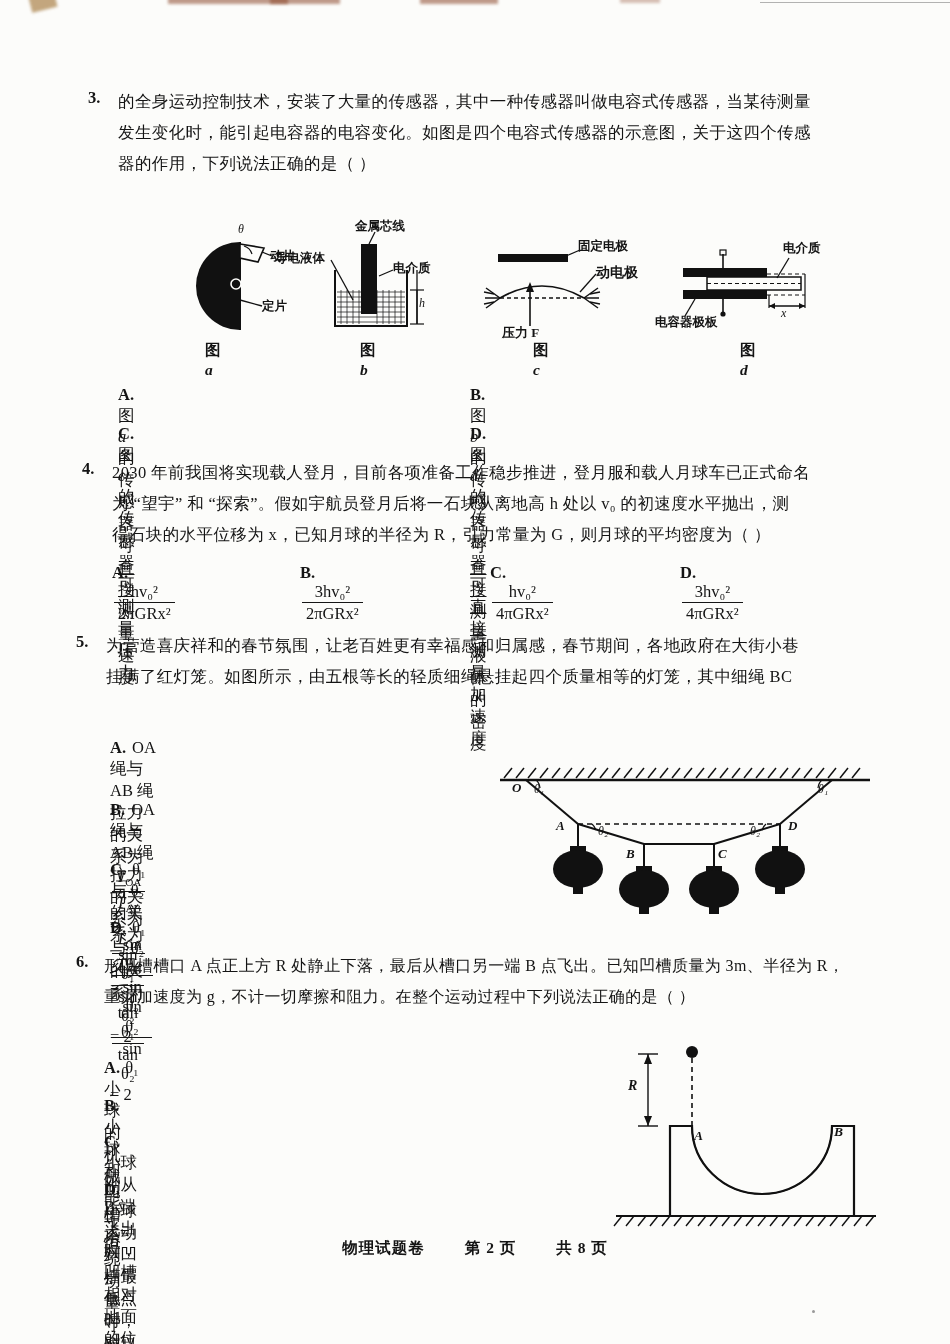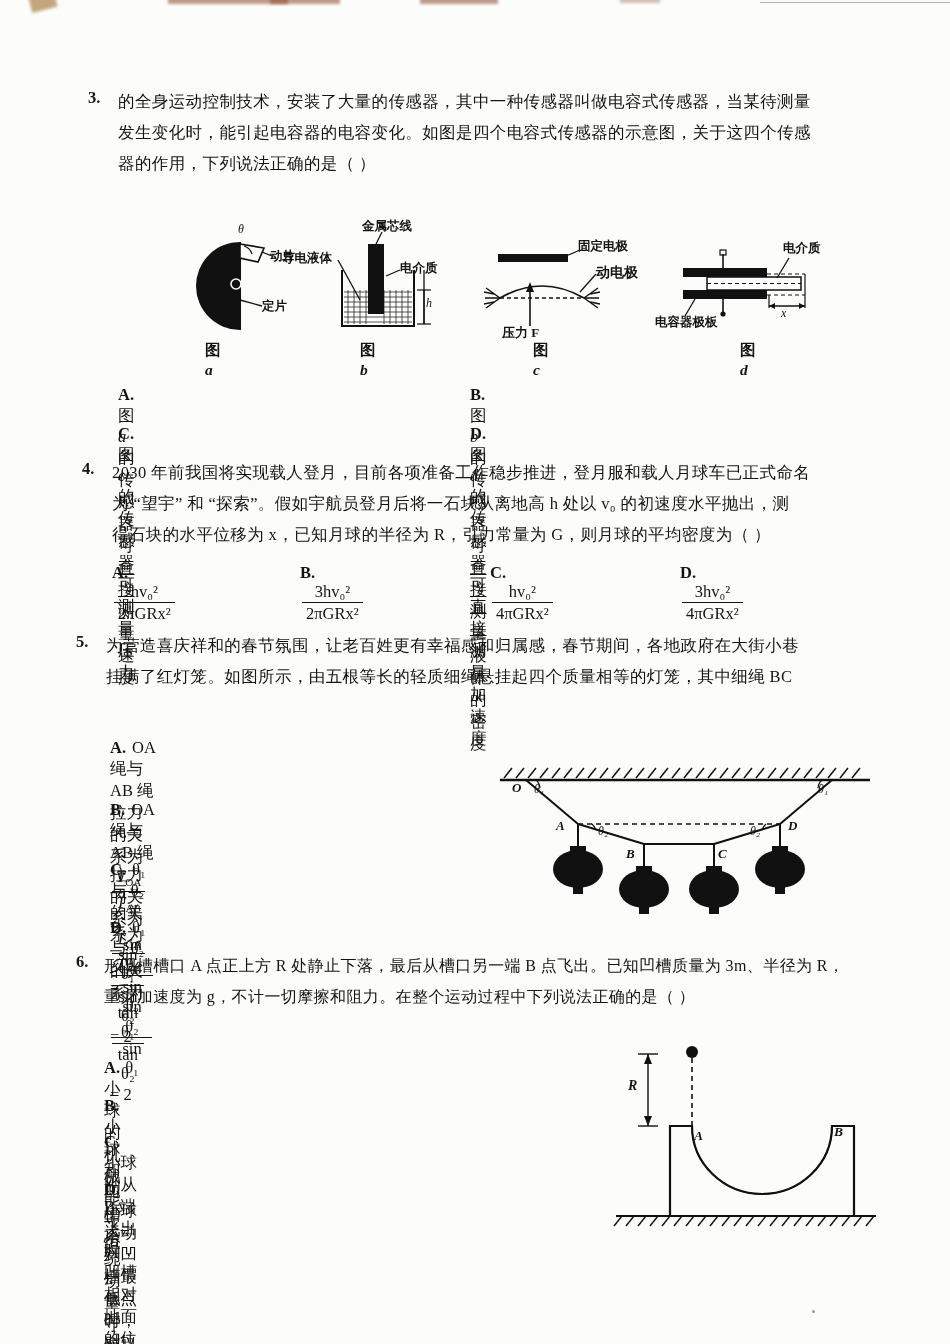--- a/index.html
+++ b/index.html
@@ -86,21 +86,21 @@
         <line x1="84" y1="24" x2="94" y2="28" stroke="#111" stroke-width="1.3"></line>
 
         <line x1="62" y1="72" x2="84" y2="78" stroke="#111" stroke-width="1.3"></line>
       </svg>
       <div style="position:absolute;left:60px;top:-6px;font-size:12px;font-style:italic;">θ</div>
       <div style="position:absolute;left:92px;top:20px;font-size:12.5px;font-weight:bold;">动片</div>
       <div style="position:absolute;left:84px;top:70px;font-size:12.5px;font-weight:bold;">定片</div>
     </div>
     <div class="cap" style="left:205px;top:340px;"><span>图</span><em>a</em></div>
 
-    <div class="fg" style="left:304px;top:228px;">
+    <div class="fg" style="left:297px;top:228px;">
       <svg width="160" height="110" viewBox="0 0 160 110">
 
         <path d="M38 42 L38 98 L110 98 L110 42" fill="none" stroke="#111" stroke-width="2"></path>
 
         <rect x="40" y="62" width="68" height="34" fill="none" stroke="none"></rect>
         <g stroke="#111" stroke-width=".75" opacity=".95">
           <line x1="40" y1="64" x2="108" y2="64"></line>
             <line x1="40" y1="69" x2="108" y2="69"></line>
           <line x1="40" y1="74" x2="108" y2="74"></line>
             <line x1="40" y1="79" x2="108" y2="79"></line>
@@ -414,14 +414,17 @@
         <path d="M42 90 L38 80 L46 80 Z" fill="#111"></path>
         <line x1="32" y1="18" x2="52" y2="18" stroke="#111" stroke-width="1.4"></line>
         <line x1="32" y1="90" x2="52" y2="90" stroke="#111" stroke-width="1.4"></line>
       </svg>
       <div style="position:absolute;left:22px;top:42px;font-size:14px;font-style:italic;font-weight:bold;">R</div>
       <div style="position:absolute;left:88px;top:92px;font-size:13.5px;font-style:italic;font-weight:bold;">A</div>
       <div style="position:absolute;left:228px;top:88px;font-size:13.5px;font-style:italic;font-weight:bold;">B</div>
     </div>
   </div>
 
+  <div class="footer">
+    <span>物理试题卷</span><span class="fgap"></span><span>第 2 页</span><span class="fgap"></span><span>共 8 页</span>
+  </div>
   <div class="dot"></div>
 </div>
 
 </body></html>

